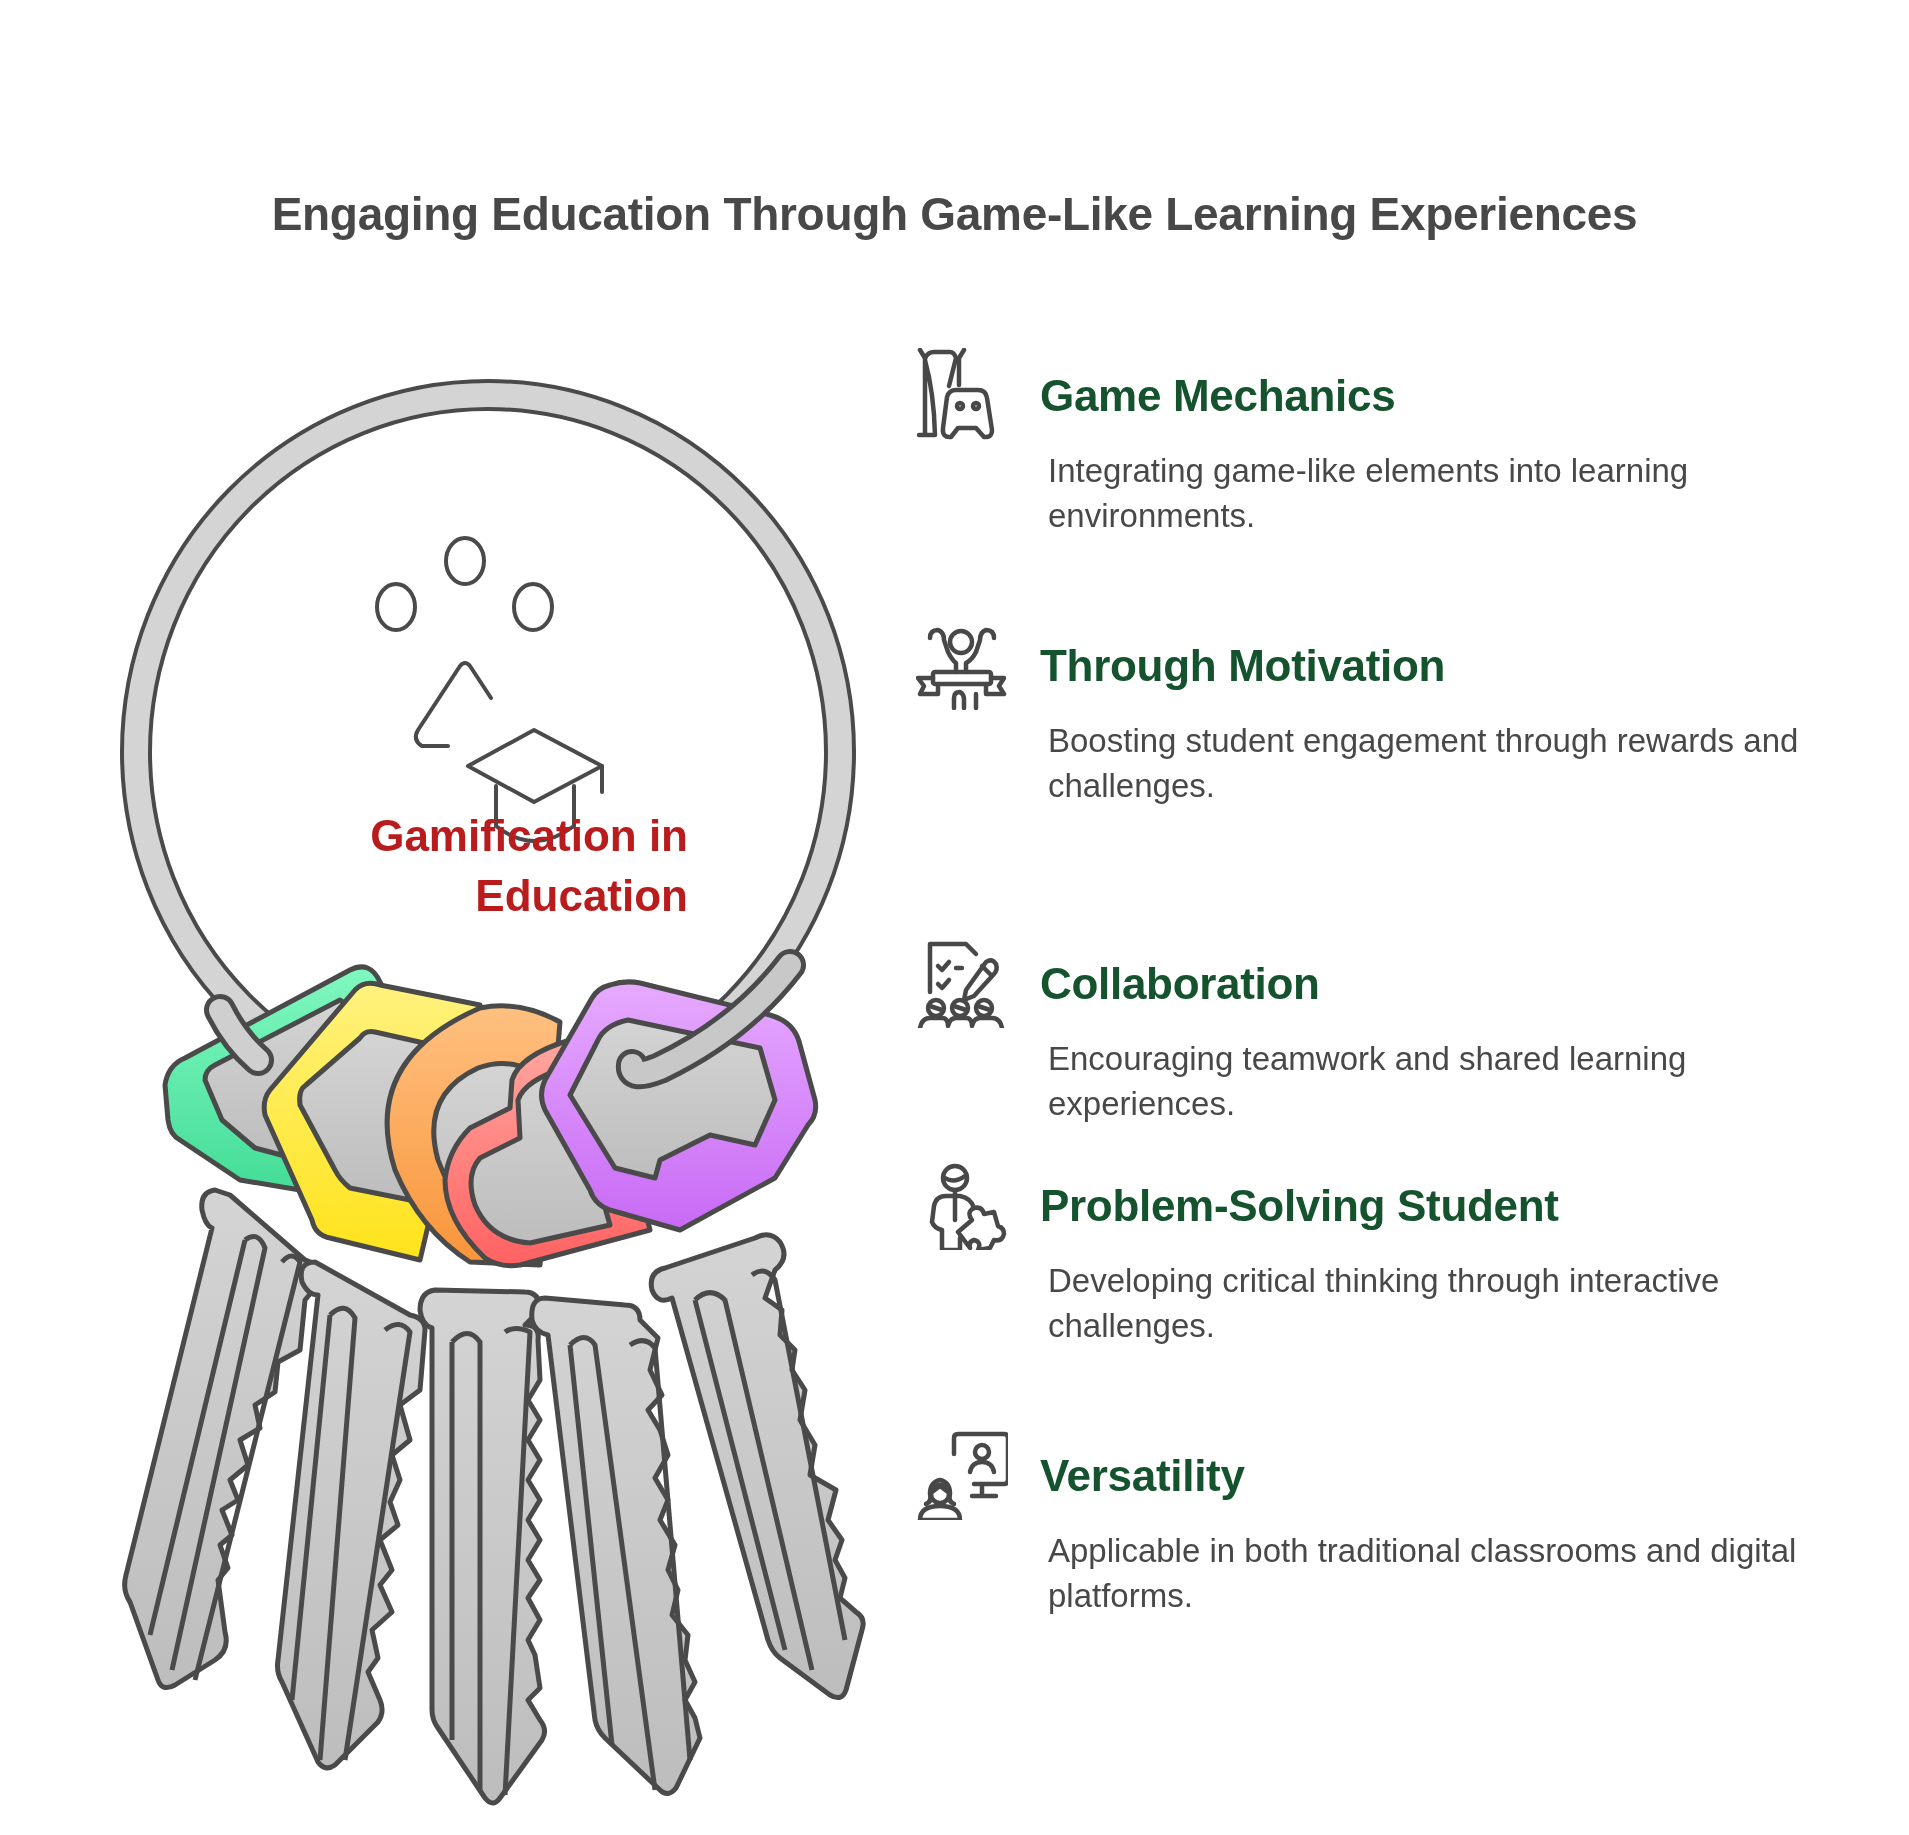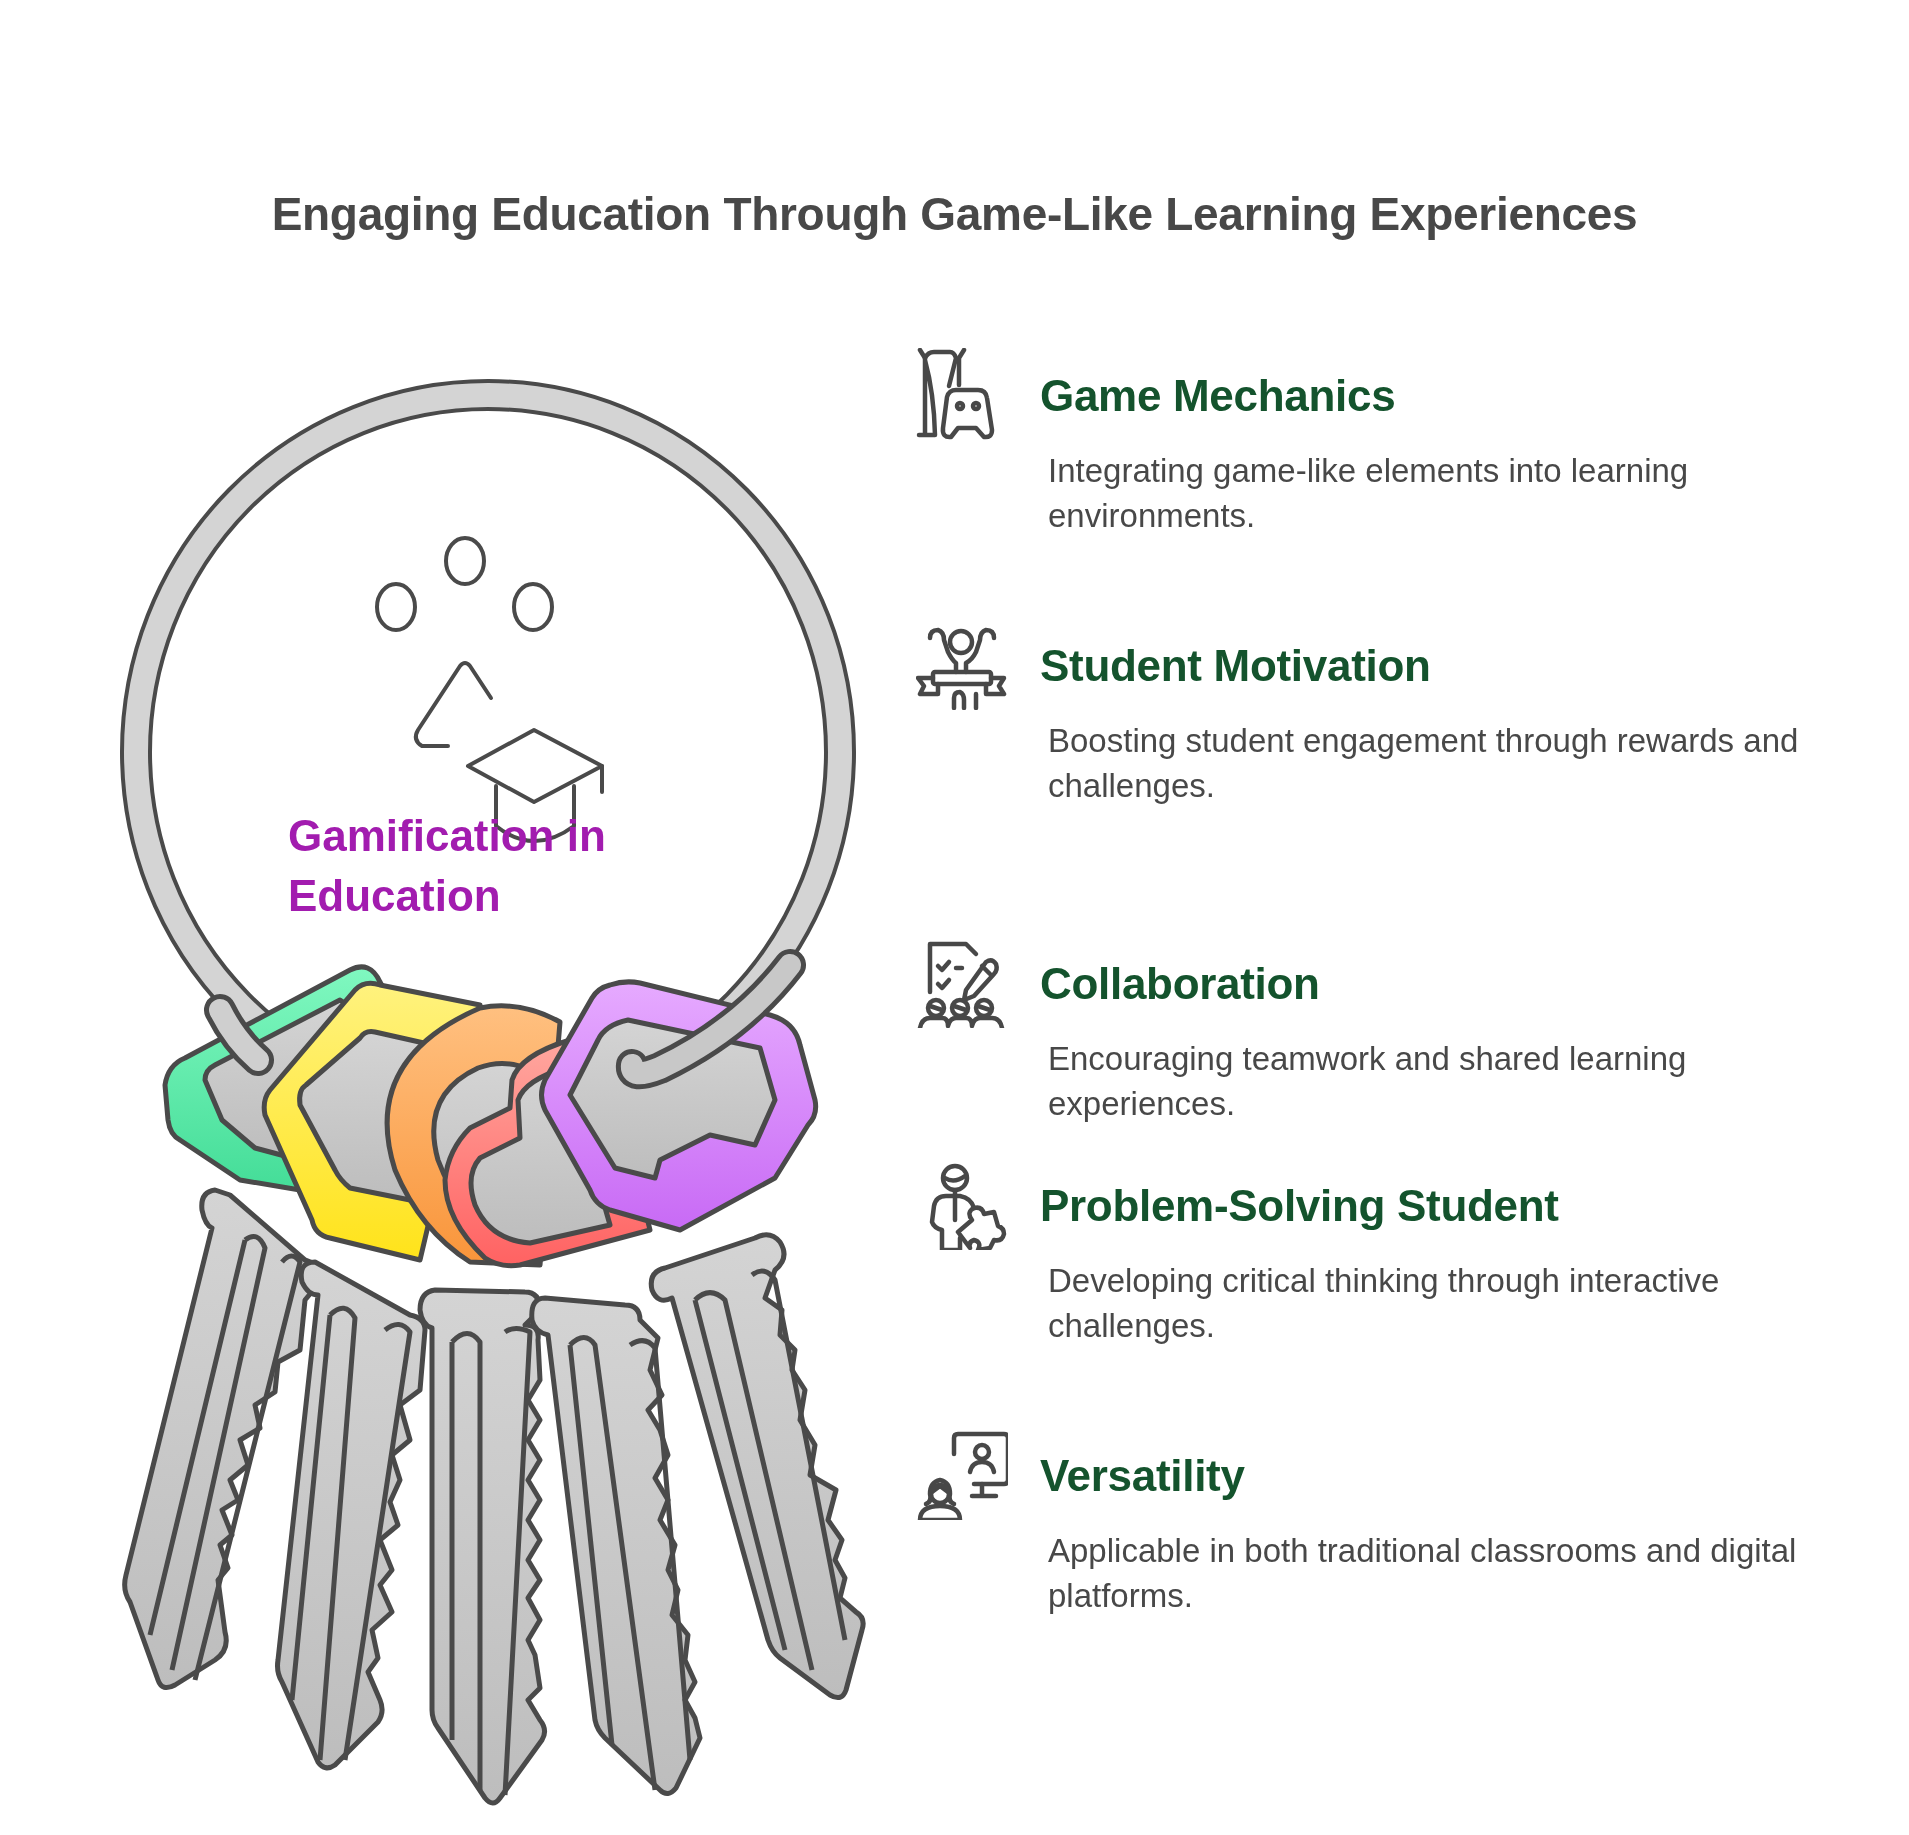--- a/index.html
+++ b/index.html
@@ -1,22 +1,22 @@
 <!DOCTYPE html>
 <html><head>
 <meta charset="utf-8">
 <style>
   html, body { margin:0; padding:0; background:#ffffff; }
   body { width:1909px; height:1835px; position:relative; overflow:hidden;
          font-family:"Liberation Sans", "DejaVu Sans", sans-serif; color:#484848; }
   .title { position:absolute; left:0; width:1909px; top:186px; text-align:center;
            font-weight:bold; font-size:46px; line-height:56px; color:#484848; letter-spacing:-0.3px; }
   .graphic { position:absolute; left:0; top:0; width:1909px; height:1835px; }
-  .center-label { position:absolute; left:288px; width:400px; top:806px; text-align:left;
-                  font-weight:bold; font-size:44px; line-height:60px; color:#a21caf; }
+  .center-label { position:absolute; left:288px; width:400px; top:806px; text-align:right;
+                  font-weight:bold; font-size:44px; line-height:60px; color:#b91c1c; }
   .item { position:absolute; left:916px; width:900px; height:250px; }
   .item .icon { position:absolute; left:0; top:-28px; width:92px; height:92px; }
   .item .heading { position:absolute; left:124px; top:-6px; font-weight:bold; font-size:44px;
                    line-height:52px; color:#14532d; white-space:nowrap; letter-spacing:-0.3px; }
   .item .desc { position:absolute; left:132px; top:72px; width:760px; font-size:33px;
                 line-height:45px; color:#484848; }
 </style>
 </head>
 <body>
 
@@ -153,21 +153,21 @@
 </div>
 
 <div class="item" style="top:646px;">
   <svg class="icon" viewBox="0 0 92 92" fill="none" stroke="#484848" stroke-width="4.5" stroke-linecap="round" stroke-linejoin="round">
     <circle cx="45" cy="24" r="11"></circle>
     <path d="M14 20 Q14 12 22 12 Q28 14 28 22 L32 34 Q36 42 40 45 L40 54 M78 20 Q78 12 70 12 Q64 14 64 22 L60 34 Q56 42 50 45 L50 54"></path>
     <rect x="17" y="54" width="58" height="12" rx="2"></rect>
     <path d="M17 60 L2 60 L8 68 L4 76 L22 76 L22 66 M75 60 L88 60 L83 68 L88 76 L70 76 L70 66"></path>
     <path d="M38 90 L38 80 Q38 74 44 74 Q48 76 48 82 L48 90 M60 76 L60 90"></path>
   </svg>
-  <div class="heading">Student Motivation</div>
+  <div class="heading">Through Motivation</div>
   <div class="desc">Boosting student engagement through rewards and challenges.</div>
 </div>
 
 <div class="item" style="top:916px;margin-top:48px;">
   <svg class="icon" viewBox="0 0 92 92" fill="none" stroke="#484848" stroke-width="4.5" stroke-linecap="round" stroke-linejoin="round">
     <path d="M14 56 L14 8 L50 8 L60 18"></path>
     <path d="M22 30 L26 34 L33 26 M22 48 L26 52 L33 44 M40 32 L46 32"></path>
     <path d="M70 26 Q76 22 80 28 Q82 34 78 38 L58 60 L48 64 L50 54 Z M66 30 L74 38"></path>
     <circle cx="20" cy="72" r="8"></circle>
       <circle cx="44" cy="72" r="8"></circle>

